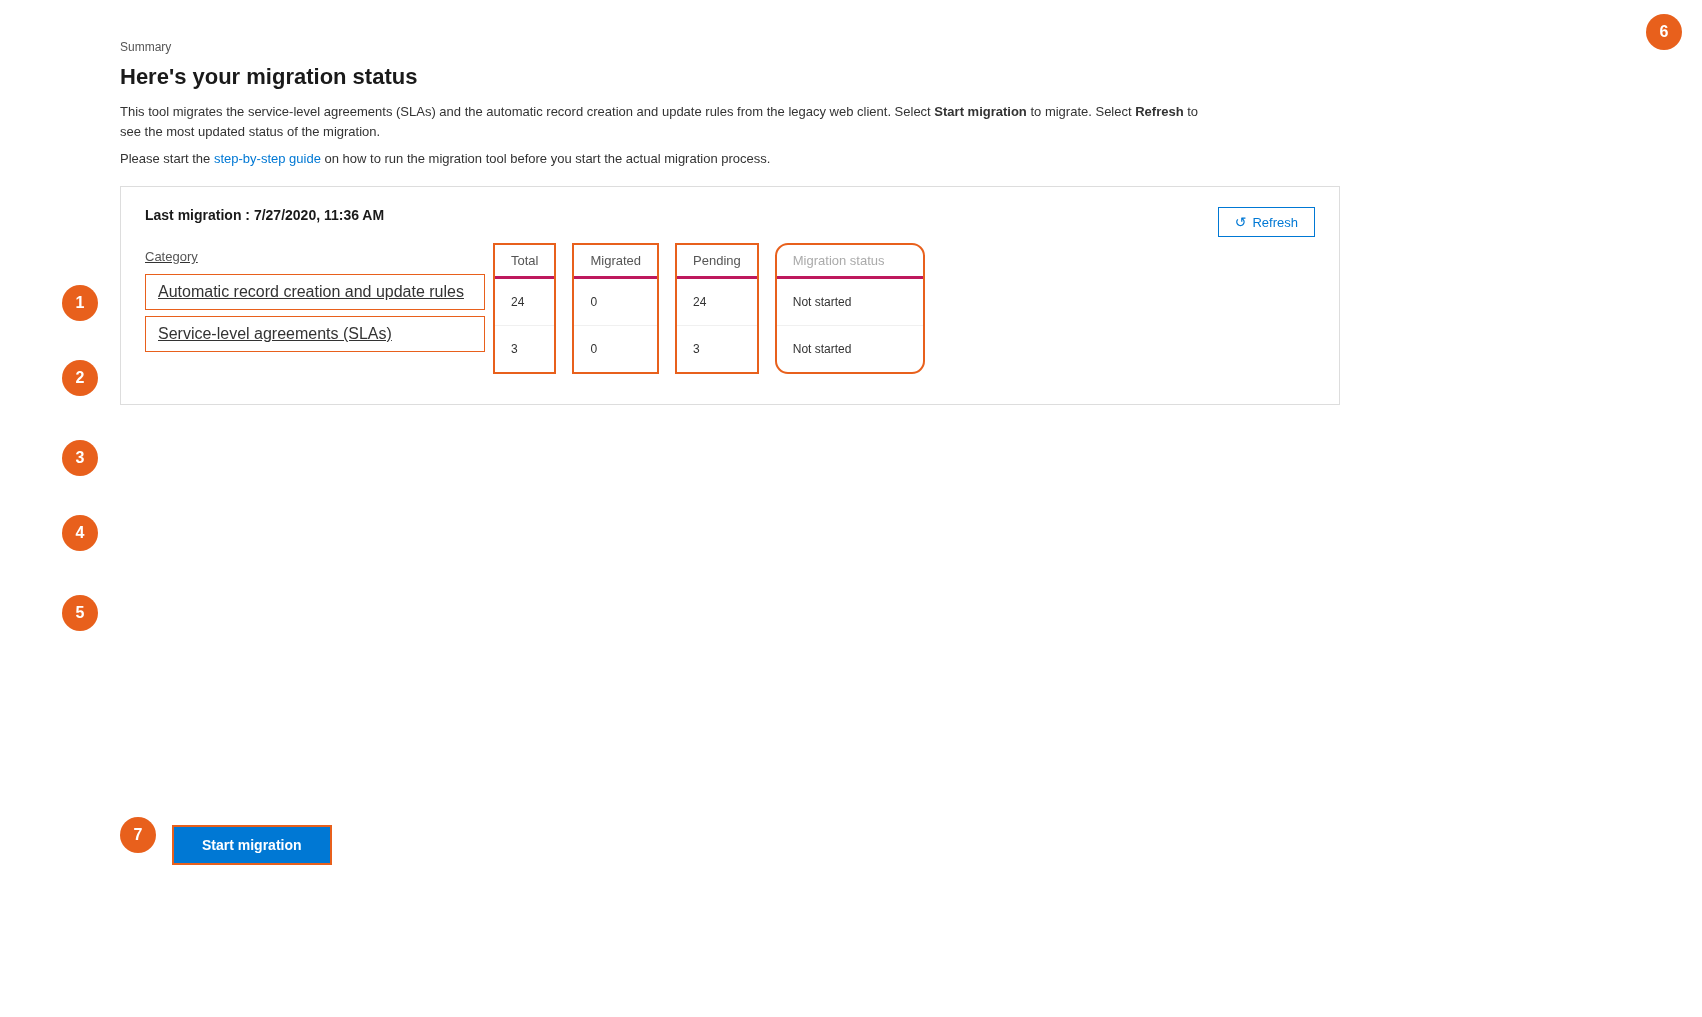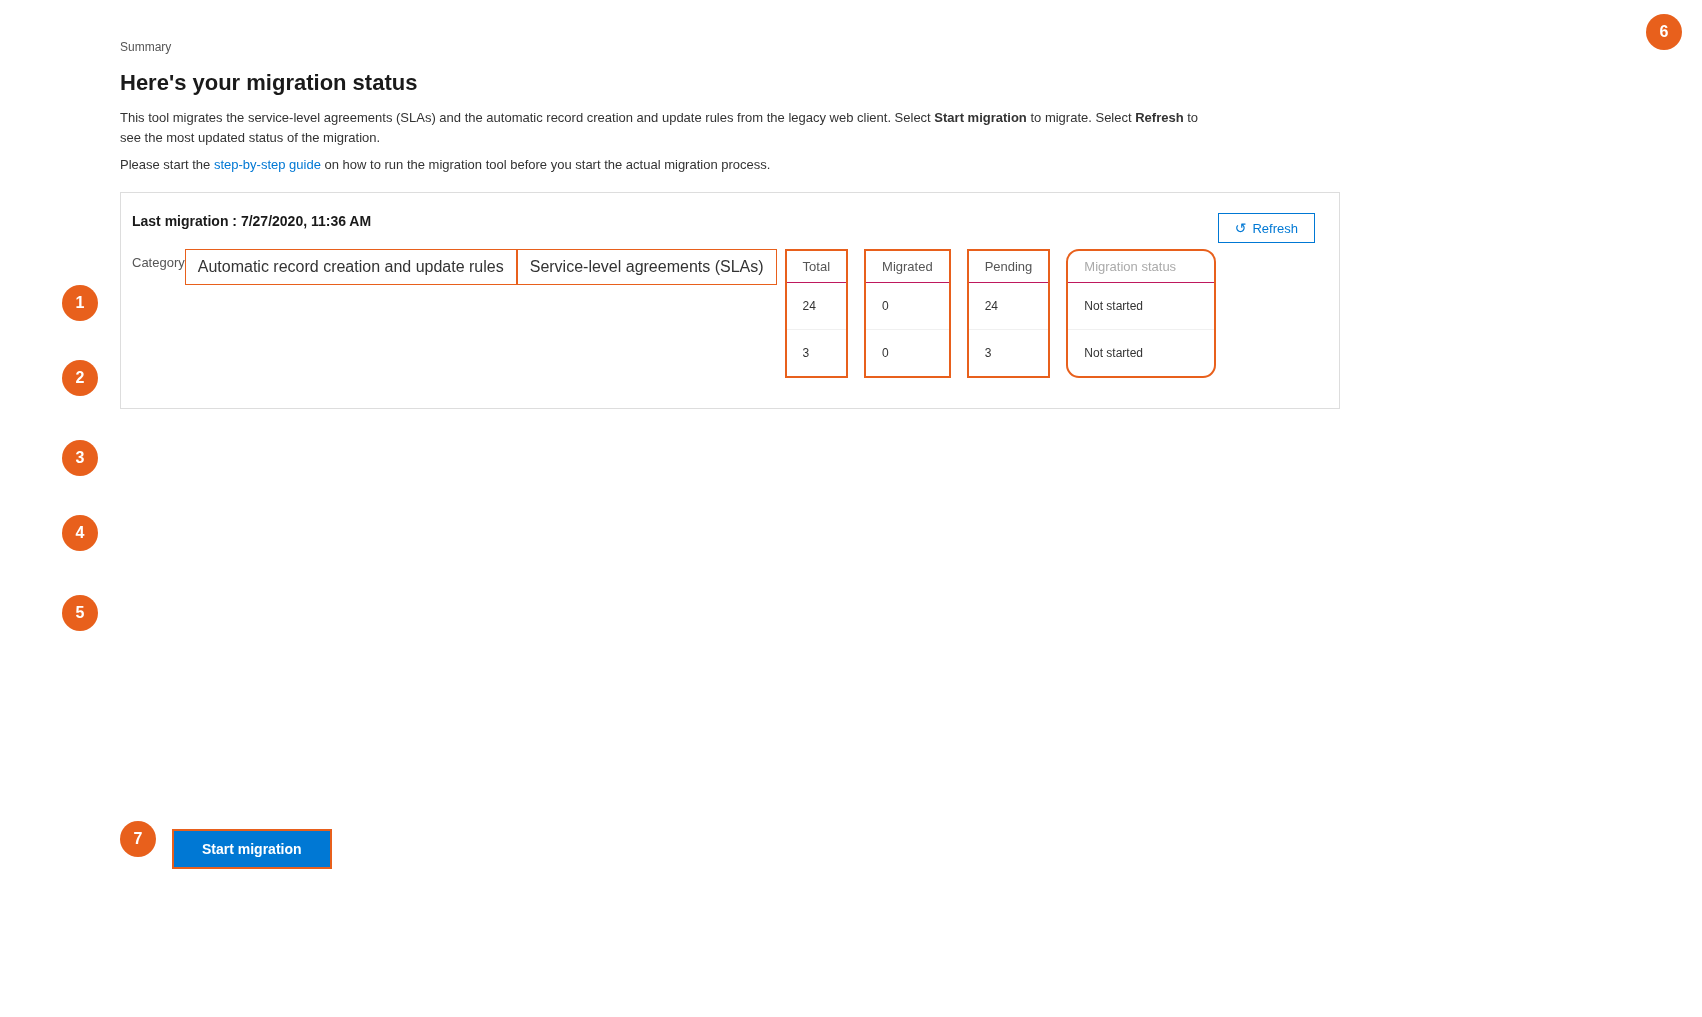--- a/index.html
+++ b/index.html
@@ -14,21 +14,21 @@
 
     .page-wrapper {
       padding: 40px 60px 40px 120px;
       max-width: 1400px;
       position: relative;
     }
 
     .summary-label {
       font-size: 12px;
       color: #555;
-      margin-bottom: 16px;
+      margin-bottom: 10px;
     }
 
     .page-title {
       font-size: 22px;
       font-weight: 600;
       color: #1a1a1a;
       margin-bottom: 12px;
     }
 
     .description {
@@ -50,21 +50,21 @@
     }
 
     .guide-link {
       color: #0078d4;
       text-decoration: none;
       margin-top: 40px;
     }
 
     .migration-panel {
       border: 1px solid #ddd;
-      padding: 20px 24px 30px 11px;
+      padding: 20px 24px 30px 24px;
       position: relative;
       margin-bottom: 27px;
     }
 
     .last-migration {
       font-weight: 700;
       font-size: 14px;
       margin-bottom: 20px;
       color: #1a1a1a;
     }
@@ -102,42 +102,43 @@
     }
 
     .layout-row {
       display: flex;
       align-items: flex-start;
       gap: 8px;
     }
 
     .category-column {
       display: flex;
-      flex-direction: row;
+      flex-direction: column;
       min-width: 340px;
+      text-decoration: underline;
     }
 
     .cat-header {
       font-size: 13px;
       color: #555;
       padding: 6px 0 10px 0;
     }
 
     .data-column {
       display: flex;
       flex-direction: column;
       border: 2px solid #e8601c;
       margin-right: 8px;
     }
 
     .data-col-header {
       padding: 8px 16px;
       font-size: 13px;
       color: #555;
-      border-bottom: 1px solid #be185d;
+      border-bottom: 3px solid #be185d;
       white-space: nowrap;
     }
 
     .data-col-cell {
       padding: 16px 16px;
       font-size: 12px;
       color: #333;
     }
 
     .data-col-cell + .data-col-cell {

